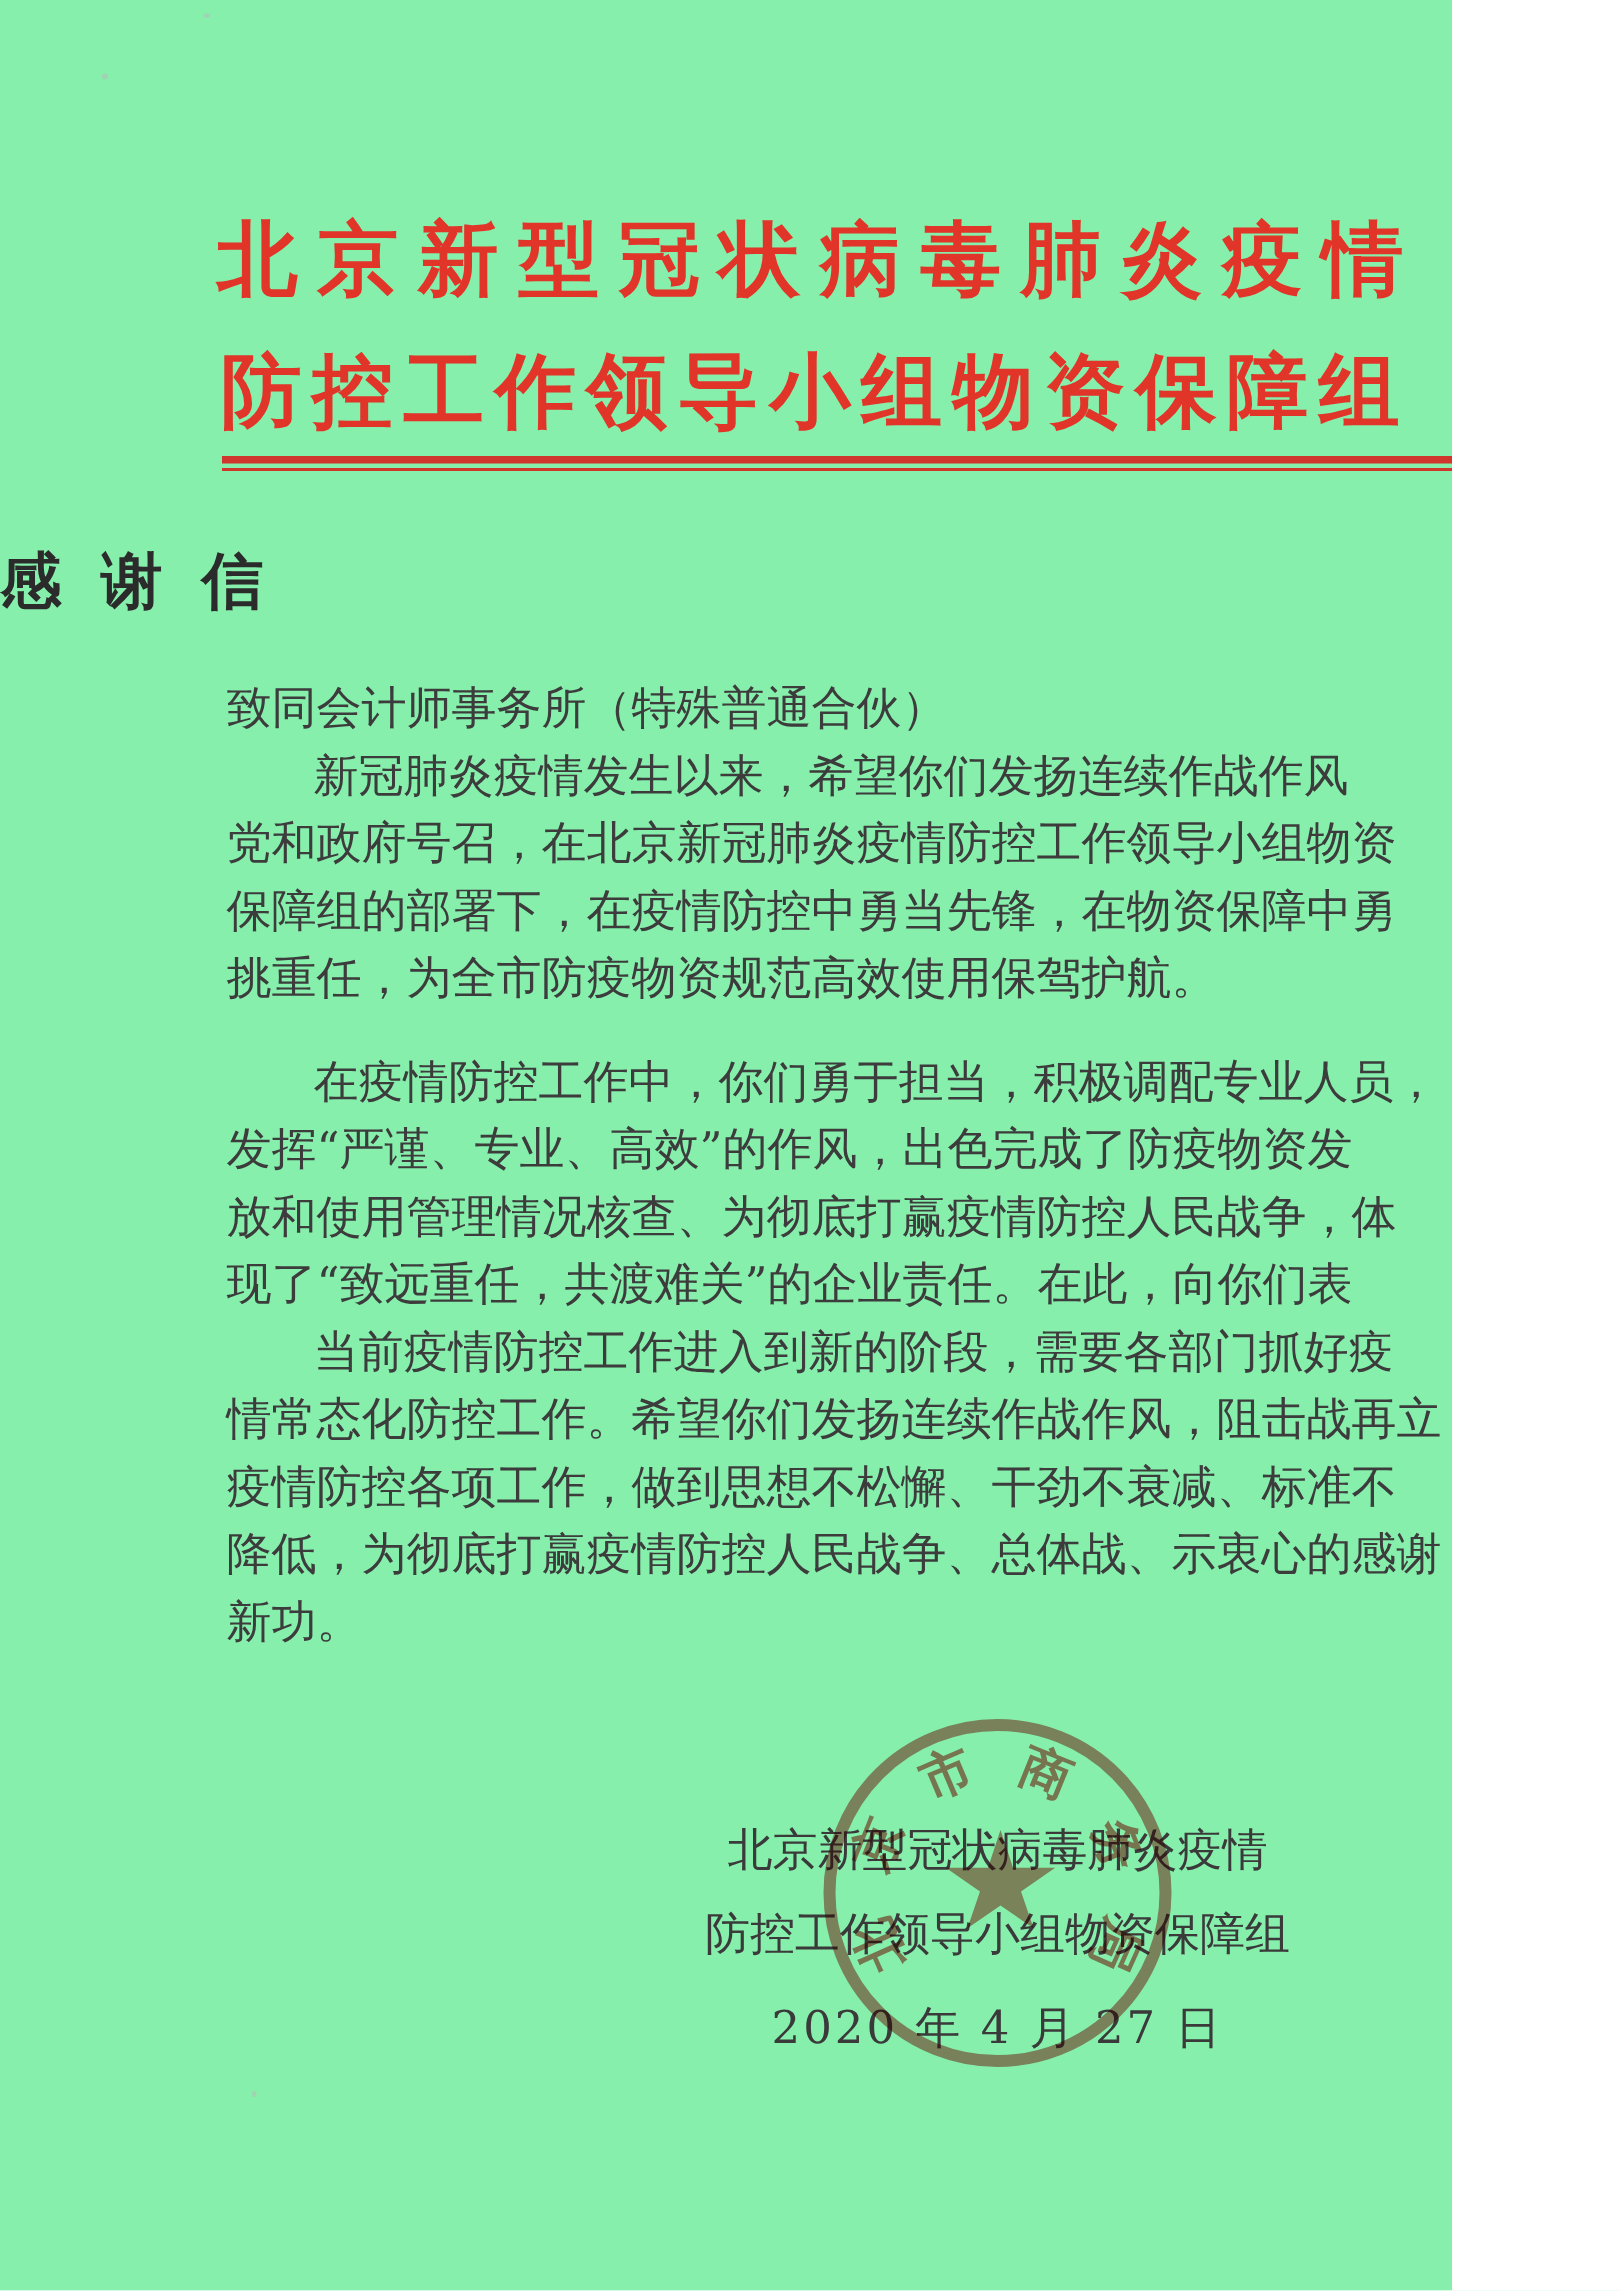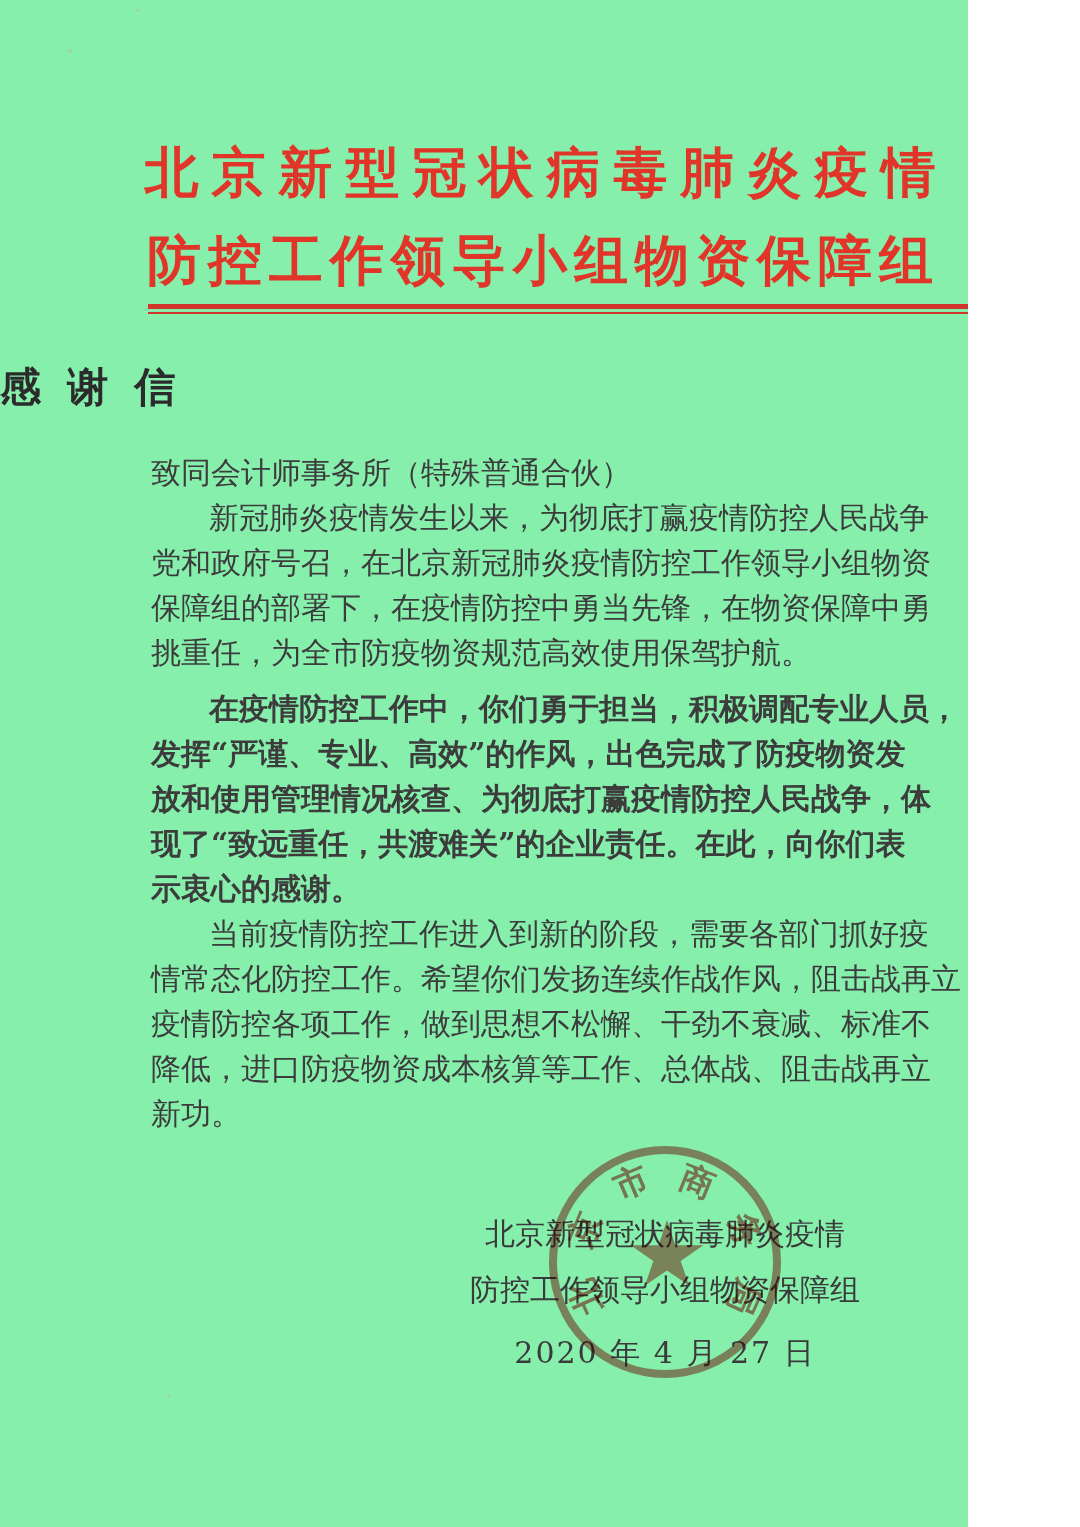--- a/index.html
+++ b/index.html
@@ -44,21 +44,21 @@
   }
 
   
   .body-block {
     position:absolute; top:450px; left:151px; width:760px;
     font-size:30px; color:#3c3c3c;
     line-height:45px;
   }
   .line { white-space:nowrap; }
   .indent { padding-left:58px; }
-  .para-2 { margin-top:11px;font-weight:bold; }
+  .para-2 { margin-top:24px; }
   .para-3 { margin-top:0; }
 
   
   .signature {
     position:absolute; top:1206px; left:250px; width:830px;
     text-align:center;
     font-size:30px; color:#3a3a3a;
     line-height:56px;
   }
   .sig-date { margin-top:7px; letter-spacing:2px; }
@@ -116,39 +116,38 @@
     <div class="lh-line2">防控工作领导小组物资保障组</div>
   </div>
   <div class="double-rule"></div>
 
   <div class="letter-title">感 谢 信</div>
 
   <div class="body-block">
     <div class="line">致同会计师事务所（特殊普通合伙）</div>
 
     <div class="para para-1">
-      <div class="line indent">新冠肺炎疫情发生以来，为彻底打赢疫情防控人民战争</div>
+      <div class="line indent">新冠肺炎疫情发生以来，希望你们发扬连续作战作风</div>
       <div class="line">党和政府号召，在北京新冠肺炎疫情防控工作领导小组物资</div>
       <div class="line">保障组的部署下，在疫情防控中勇当先锋，在物资保障中勇</div>
       <div class="line">挑重任，为全市防疫物资规范高效使用保驾护航。</div>
     </div>
 
     <div class="para para-2">
       <div class="line indent">在疫情防控工作中，你们勇于担当，积极调配专业人员，</div>
       <div class="line">发挥“严谨、专业、高效”的作风，出色完成了防疫物资发</div>
       <div class="line">放和使用管理情况核查、为彻底打赢疫情防控人民战争，体</div>
       <div class="line">现了“致远重任，共渡难关”的企业责任。在此，向你们表</div>
-      <div class="line">示衷心的感谢。</div>
     </div>
 
     <div class="para para-3">
       <div class="line indent">当前疫情防控工作进入到新的阶段，需要各部门抓好疫</div>
       <div class="line">情常态化防控工作。希望你们发扬连续作战作风，阻击战再立</div>
       <div class="line">疫情防控各项工作，做到思想不松懈、干劲不衰减、标准不</div>
-      <div class="line">降低，进口防疫物资成本核算等工作、总体战、阻击战再立</div>
+      <div class="line">降低，为彻底打赢疫情防控人民战争、总体战、示衷心的感谢</div>
       <div class="line">新功。</div>
     </div>
   </div>
 
   <div class="signature">
     <div class="line">北京新型冠状病毒肺炎疫情</div>
     <div class="line">防控工作领导小组物资保障组</div>
     <div class="line sig-date">2020 年 4 月 27 日</div>
   </div>
 

